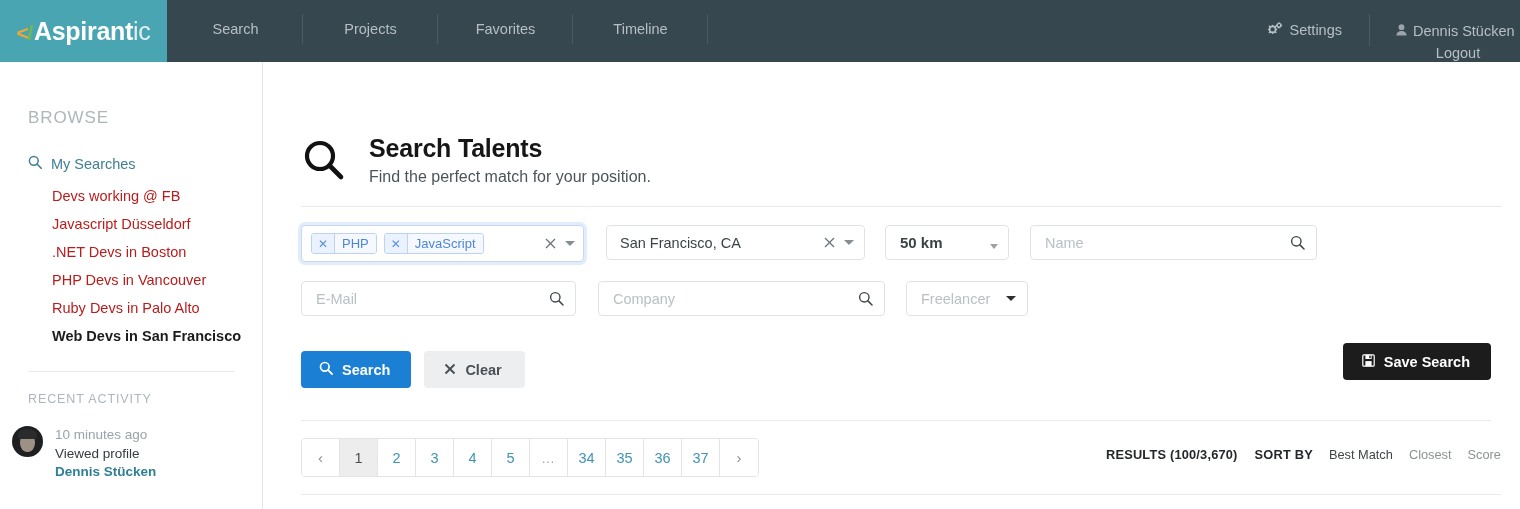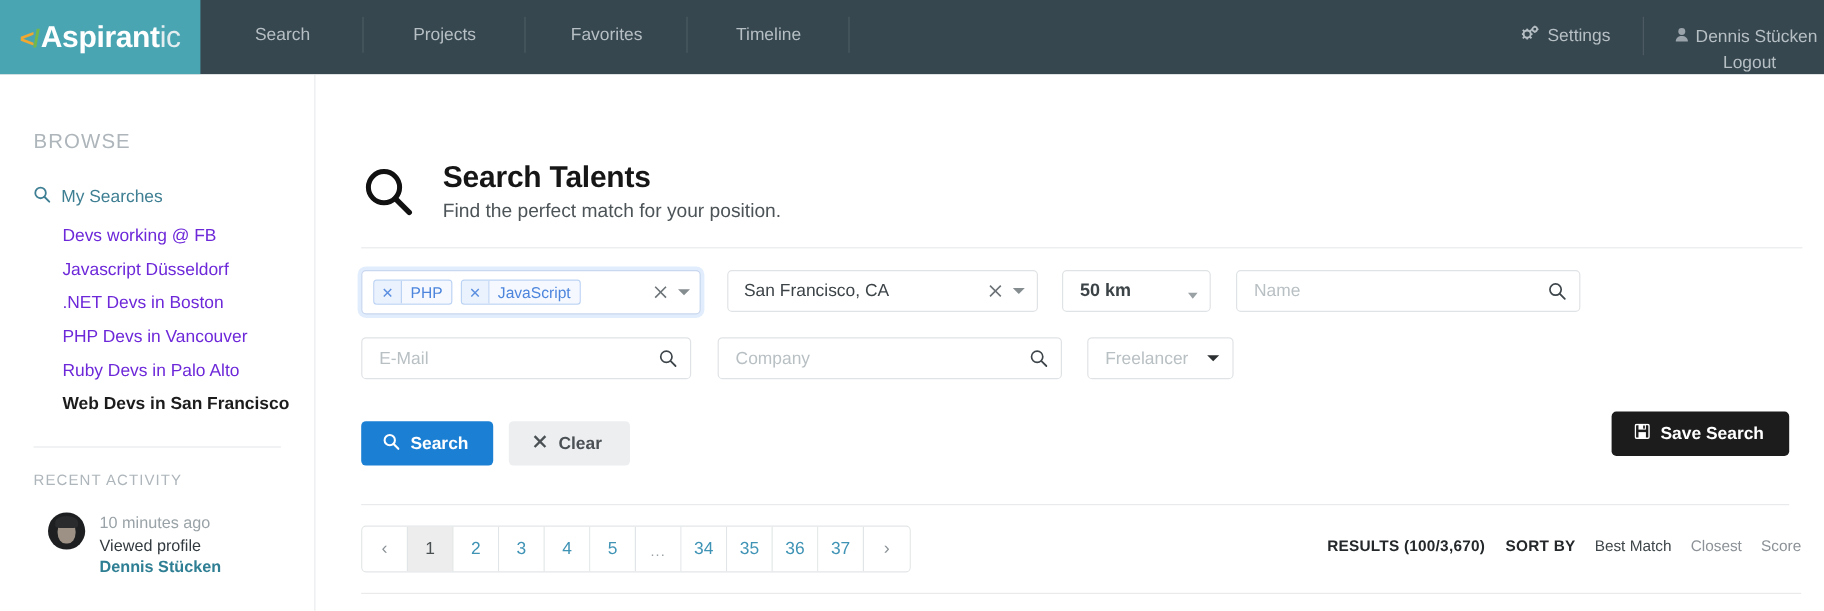--- a/index.html
+++ b/index.html
@@ -83,30 +83,30 @@
     color: #aeb6bb; font-size: 17px; letter-spacing: 0.9px;
     padding: 46px 0 0 28px; text-transform: uppercase;
   }
   .my-searches {
     display: flex; align-items: center; gap: 9px;
     color: #3f7f93; font-size: 14.5px;
     padding: 27px 0 0 28px; cursor: pointer;
   }
   .saved-list { padding: 10px 0 0 52px; }
   .saved-item {
-    color: #6d28d9; font-size: 14.5px;
+    color: #b91c1c; font-size: 14.5px;
     line-height: 28px; cursor: pointer; white-space: nowrap;
   }
   .saved-item.active { color: #1c1c1c; font-weight: bold; }
   .side-div { margin: 21px 28px 0 28px; border-top: 1px solid #e6e9eb; }
   .act-head {
     color: #aeb6bb; font-size: 12.5px; letter-spacing: 0.9px;
     padding: 20px 0 0 28px; text-transform: uppercase;
   }
-  .activity { display: flex; gap: 12px; padding: 20px 0 0 40px; }
+  .activity { display: flex; gap: 12px; padding: 20px 0 0 12px; }
   .avatar {
     width: 31px; height: 31px; border-radius: 50%;
     flex: 0 0 31px; overflow: hidden; position: relative;
     background: #1d1f21;
   }
   .avatar .face {
     position:absolute; left:8px; top:6px; width:15px; height:20px;
     border-radius: 50% 50% 45% 45%; background:#9d9186;
   }
   .avatar .hair {

